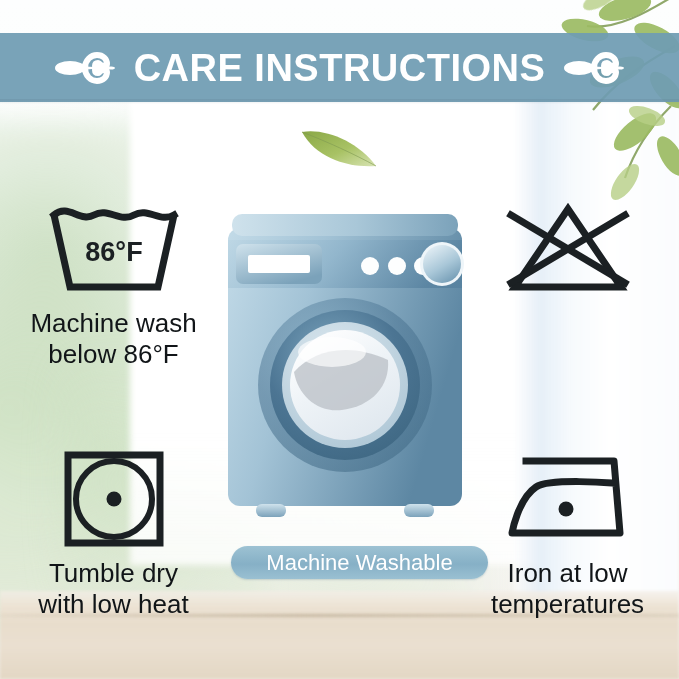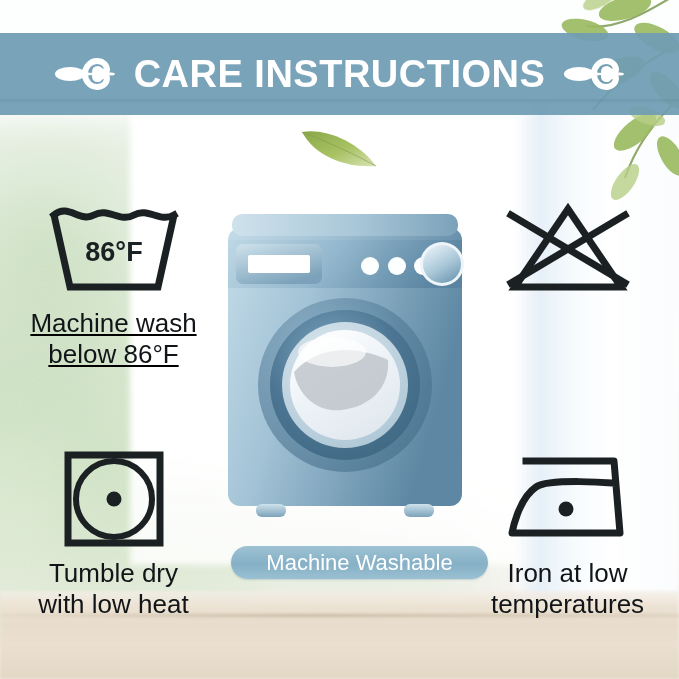--- a/index.html
+++ b/index.html
@@ -84,21 +84,21 @@
   
   .plant { position: absolute; right: -6px; top: -14px; width: 210px; height: 215px; }
 
   
   .leaf-float { position: absolute; left: 296px; top: 120px; width: 86px; height: 52px; }
 
   
   .banner {
     position: absolute;
     left: 0; top: 33px;
-    width: 679px; height: 82px;
+    width: 679px; height: 69px;
     background: rgba(111,156,179,.93);
     display: flex;
     align-items: center;
     justify-content: center;
     gap: 18px;
   }
   .banner-shadow {
     position: absolute;
     left: 0; top: 99px; width: 679px; height: 5px;
     background: linear-gradient(180deg,rgba(90,120,140,.22),rgba(90,120,140,0));
@@ -108,21 +108,21 @@
     font-size: 38px;
     font-weight: bold;
     letter-spacing: .5px;
     white-space: nowrap;
     line-height: 1;
   }
   .fleur { width: 62px; height: 44px; flex: none; }
 
   
   .cell { position: absolute; width: 215px; text-align: center; }
-  .cell.tl { left: 6px;   top: 196px; text-decoration: underline; }
+  .cell.tl { left: 6px;   top: 196px; }
   .cell.tr { left: 460px; top: 196px; }
   .cell.bl { left: 6px;   top: 446px; }
   .cell.br { left: 460px; top: 446px; }
   .sym { height: 106px; display: flex; align-items: center; justify-content: center; }
   .cell-label {
     margin-top: 6px;
     color: #111518;
     font-size: 26px;
     line-height: 1.18;
     white-space: pre-line;

